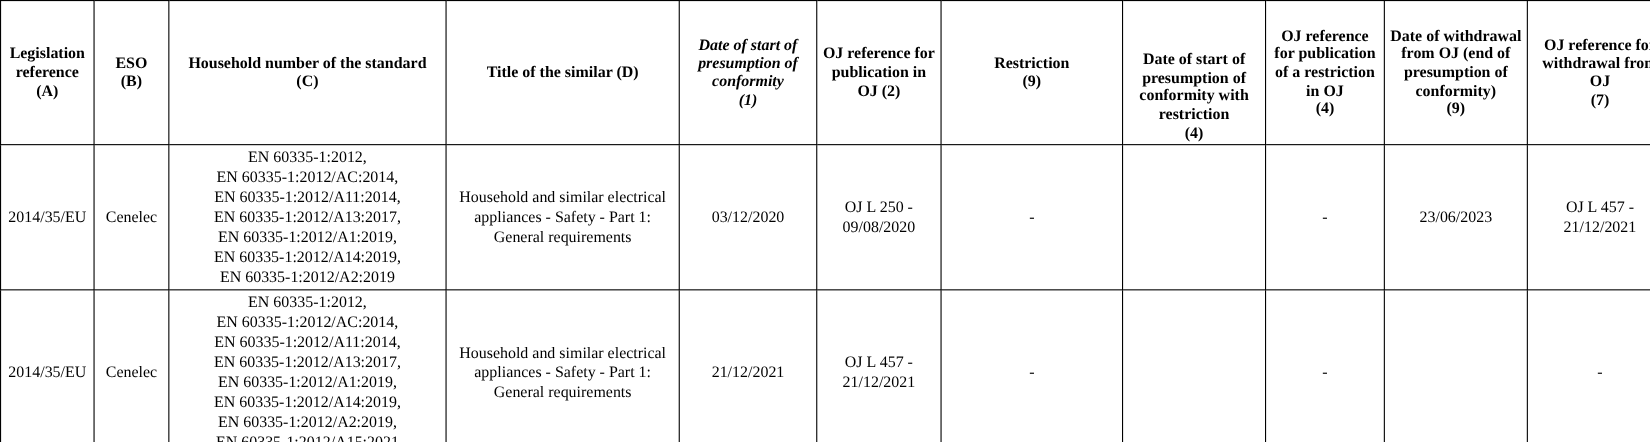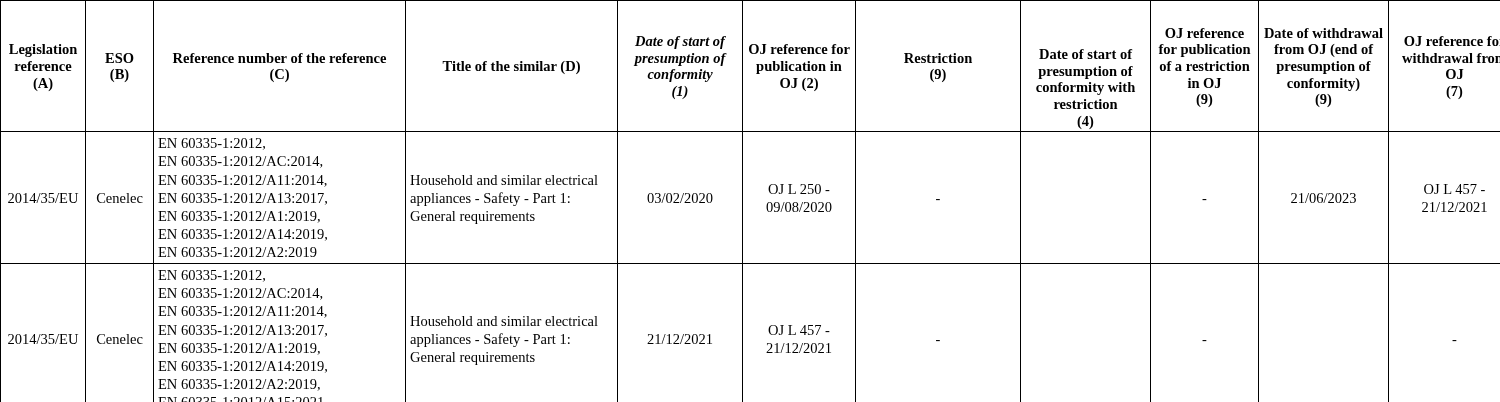--- a/index.html
+++ b/index.html
@@ -24,20 +24,21 @@
     border-collapse: collapse;
     width: 1500px;
     table-layout: fixed;
   }
   table.std-table th,
   table.std-table td {
     border: 1.5px solid #000000;
     vertical-align: middle;
     padding: 2px 4px;
     box-sizing: border-box;
+    text-align: center;
   }
   table.std-table thead th {
     text-align: center;
     font-weight: bold;
     font-size: 14.5px;
     line-height: 1.15;
     height: 128px;
     vertical-align: middle;
   }
   table.std-table tbody td {
@@ -87,21 +88,21 @@
       <tr>
         <th>
             <span class="th-inner" style="white-space: pre-line; text-align: center;">Legislation reference
 (A)</span>
           </th>
         <th>
             <span class="th-inner" style="white-space: pre-line;">ESO
 (B)</span>
           </th>
         <th>
-            <span class="th-inner" style="white-space: pre-line;">Reference number of the reference
+            <span class="th-inner" style="white-space: pre-line;">Household number of the standard
 (C)</span>
           </th>
         <th>
             <span class="th-inner" style="white-space: pre-line;">Title of the similar (D)</span>
           </th>
         <th>
             <span class="th-inner" style="white-space: pre-line; font-style: italic;">Date of start of presumption of conformity
 (1)</span>
           </th>
         <th>
@@ -110,21 +111,21 @@
         <th>
             <span class="th-inner" style="white-space: pre-line;">Restriction
 (9)</span>
           </th>
         <th>
             <span class="th-inner" style="white-space: pre-line; margin-top: 43px;">Date of start of presumption of conformity with restriction
 (4)</span>
           </th>
         <th>
             <span class="th-inner" style="white-space: pre-line;">OJ reference for publication of a restriction in OJ
-(9)</span>
+(4)</span>
           </th>
         <th>
             <span class="th-inner" style="white-space: pre-line;">Date of withdrawal from OJ (end of presumption of conformity)
 (9)</span>
           </th>
         <th>
             <span class="th-inner" style="white-space: pre-line;">OJ reference for withdrawal from OJ
 (7)</span>
           </th>
       </tr>
@@ -134,26 +135,26 @@
         <td class="c-center">2014/35/EU</td>
         <td class="c-center">Cenelec</td>
         <td class="cell-ref">EN 60335-1:2012,
 EN 60335-1:2012/AC:2014,
 EN 60335-1:2012/A11:2014,
 EN 60335-1:2012/A13:2017,
 EN 60335-1:2012/A1:2019,
 EN 60335-1:2012/A14:2019,
 EN 60335-1:2012/A2:2019</td>
         <td class="cell-title">Household and similar electrical appliances - Safety - Part 1: General requirements</td>
-        <td class="c-center">03/02/2020</td>
+        <td class="c-center">03/12/2020</td>
         <td class="c-center">OJ L 250 - 09/08/2020</td>
         <td class="cell-dash">-</td>
         <td class="cell-dash"></td>
         <td class="cell-dash">-</td>
-        <td class="c-center">21/06/2023</td>
+        <td class="c-center">23/06/2023</td>
         <td class="c-center">OJ L 457 - 21/12/2021</td>
       </tr>
       <tr class="row-2">
         <td class="c-center">2014/35/EU</td>
         <td class="c-center">Cenelec</td>
         <td class="cell-ref">EN 60335-1:2012,
 EN 60335-1:2012/AC:2014,
 EN 60335-1:2012/A11:2014,
 EN 60335-1:2012/A13:2017,
 EN 60335-1:2012/A1:2019,

